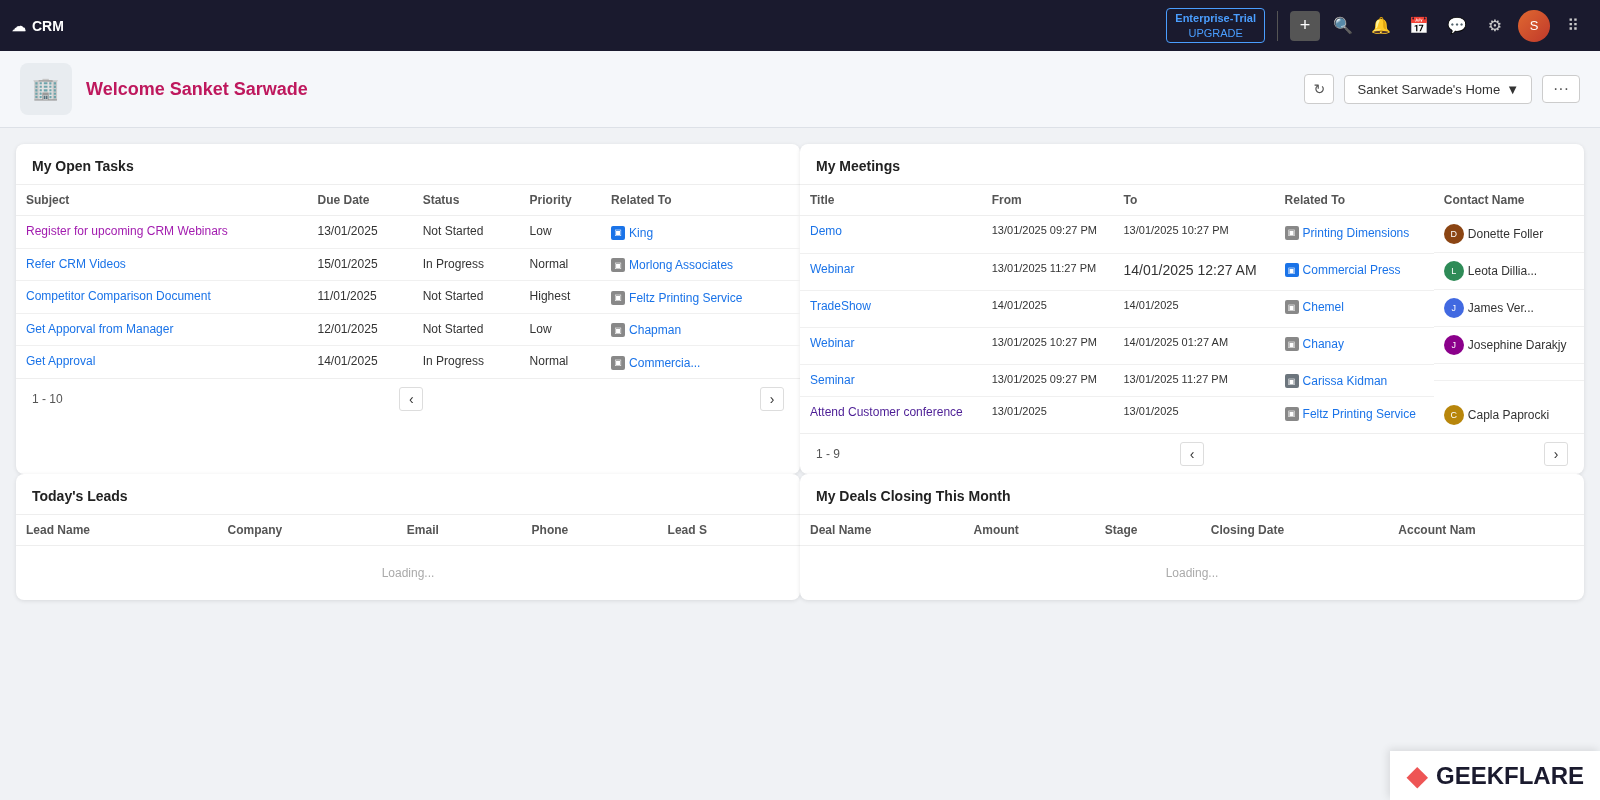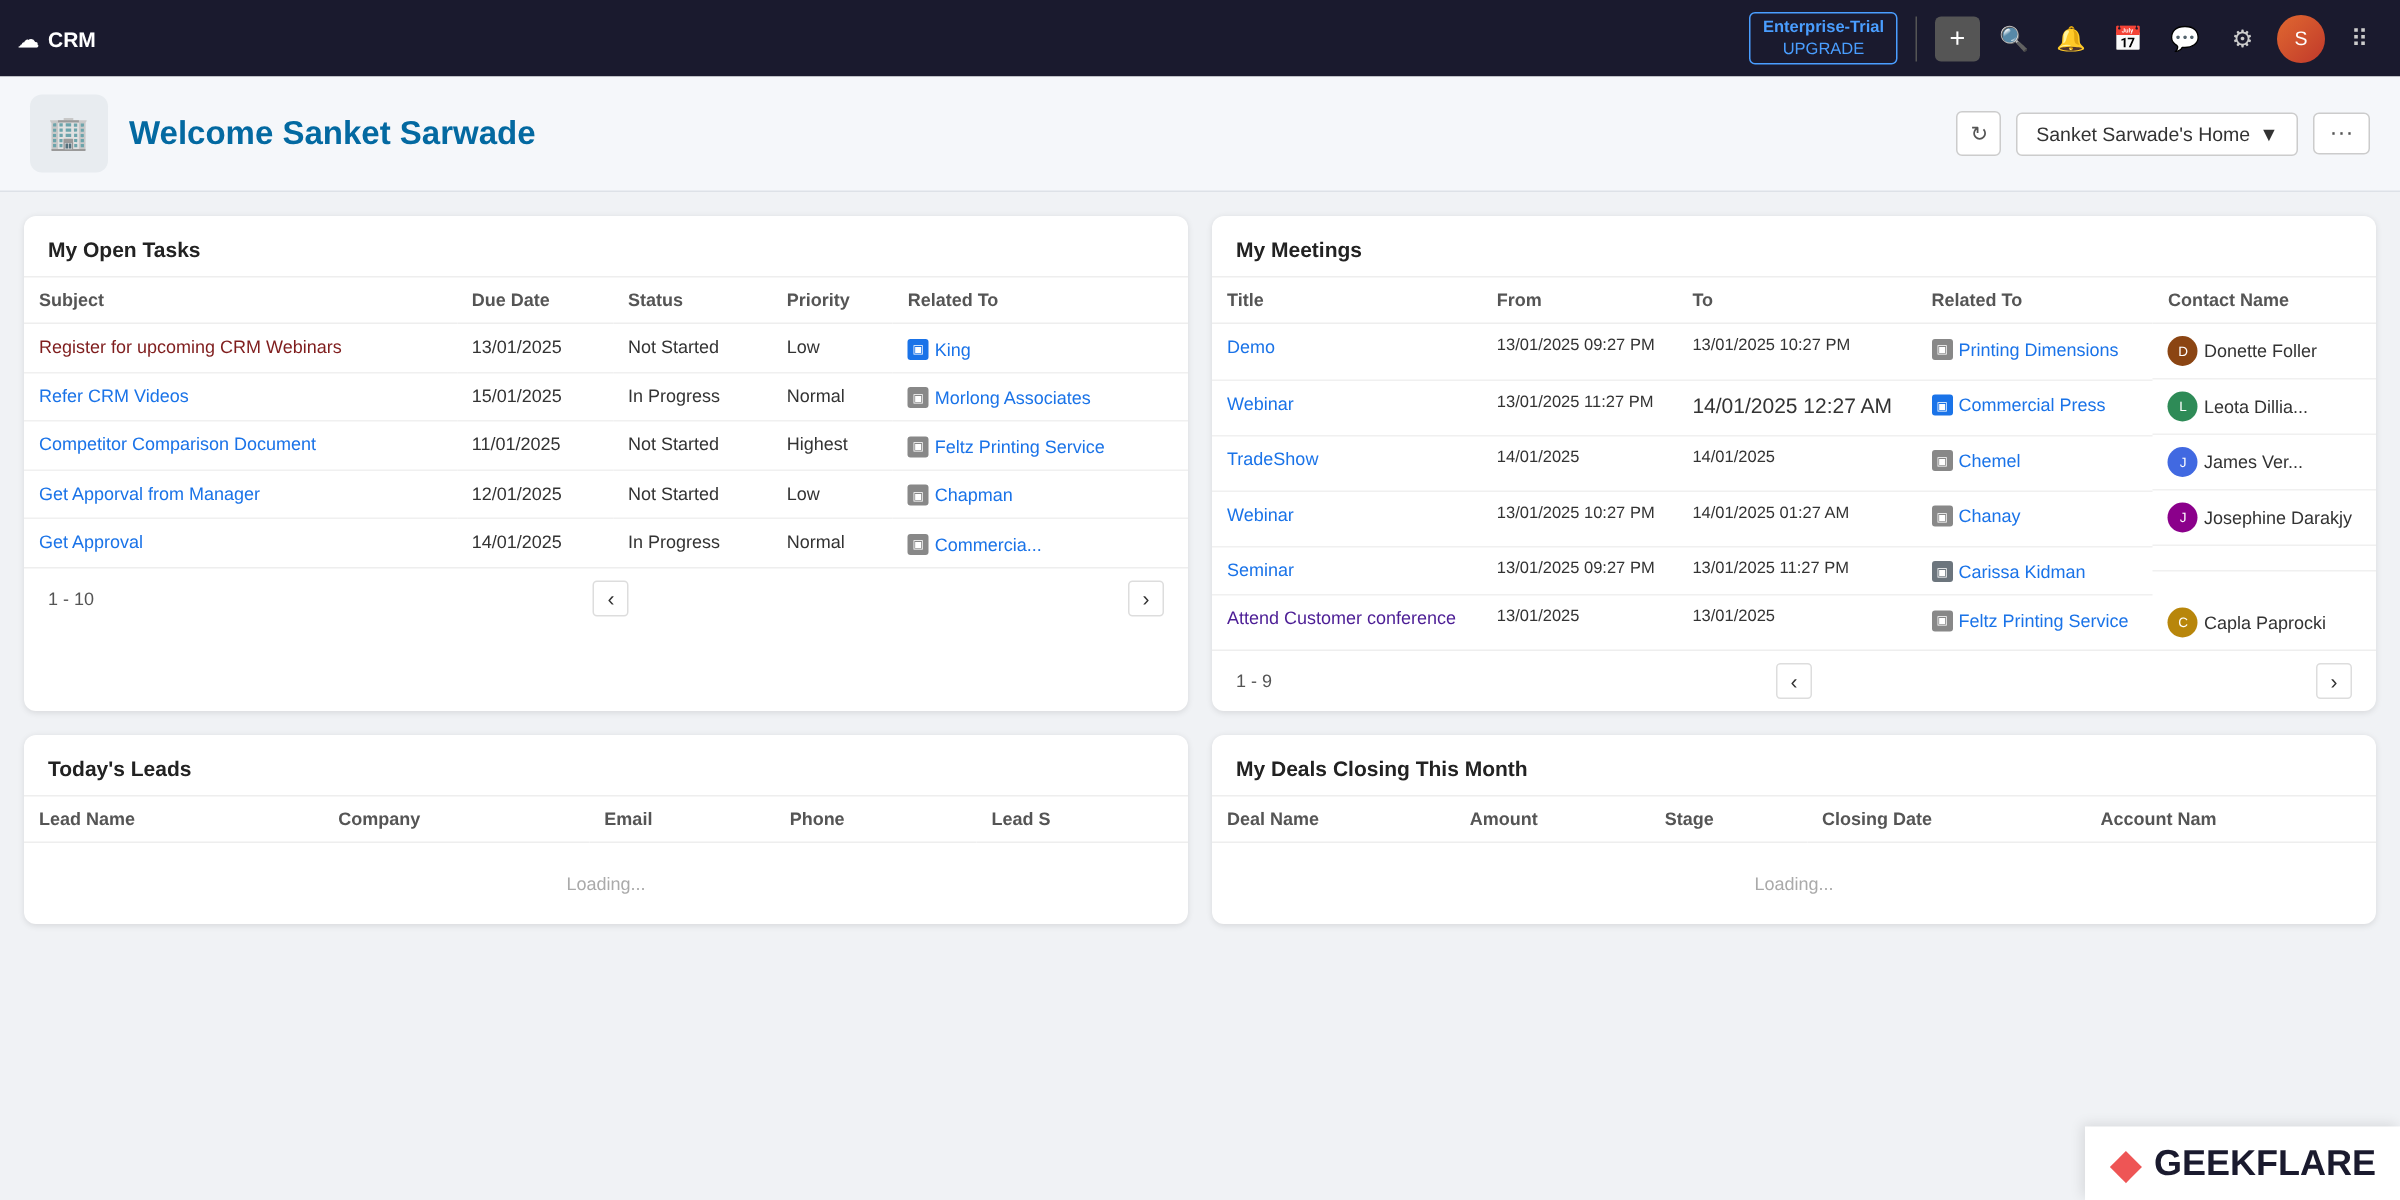--- a/index.html
+++ b/index.html
@@ -29,28 +29,28 @@
     .upgrade-badge span { color: #4a9eff; font-weight: 700; display: block; }
     .topnav-icon-btn { width: 30px; height: 30px; display: flex; align-items: center; justify-content: center; color: #ccc; cursor: pointer; font-size: 16px; border-radius: 4px; }
     .plus-btn { background: #555; border-radius: 4px; width: 30px; height: 30px; display: flex; align-items: center; justify-content: center; color: #fff; font-size: 18px; cursor: pointer; }
     .avatar-btn { width: 32px; height: 32px; border-radius: 50%; background: linear-gradient(135deg, #e06830, #c0392b); display: flex; align-items: center; justify-content: center; color: #fff; font-size: 13px; cursor: pointer; overflow: hidden; }
 
     
     .welcome-bar {
       background: #f5f7fa; border-bottom: 1px solid #dde1e7; padding: 12px 20px; display: flex; align-items: center; gap: 14px;
     }
     .welcome-icon { width: 52px; height: 52px; background: #e8ecf0; border-radius: 8px; display: flex; align-items: center; justify-content: center; font-size: 22px; color: #666; }
-    .welcome-title { font-size: 22px; font-weight: 600; color: #0369a1; flex: 1; }
+    .welcome-title { font-size: 18px; font-weight: 600; color: #be185d; flex: 1; }
     .welcome-right { display: flex; align-items: center; gap: 10px; }
     .refresh-btn { width: 30px; height: 30px; display: flex; align-items: center; justify-content: center; border: 1px solid #ccc; border-radius: 4px; cursor: pointer; background: #fff; font-size: 14px; color: #555; }
     .home-dropdown { background: #fff; border: 1px solid #ccc; border-radius: 4px; padding: 6px 12px; font-size: 13px; color: #333; cursor: pointer; display: flex; align-items: center; gap: 6px; min-width: 180px; }
     .more-btn { background: #fff; border: 1px solid #ccc; border-radius: 4px; padding: 4px 10px; cursor: pointer; font-size: 16px; color: #555; }
 
     
-    .main-content { padding: 16px; display: grid; grid-template-columns: 1fr 1fr; gap: 16px; }
+    .main-content { padding: 16px; display: grid; grid-template-columns: 1fr 1fr; }
 
     
     .card { background: #fff; border-radius: 8px; box-shadow: 0 1px 4px rgba(0,0,0,0.1); overflow: hidden; }
     .card-header { padding: 14px 16px 10px; font-size: 14px; font-weight: 600; color: #222; border-bottom: 1px solid #eee; }
 
     
     .data-table { width: 100%; border-collapse: collapse; font-size: 12px; }
     .data-table th { padding: 8px 10px; text-align: left; color: #555; font-weight: 600; border-bottom: 1px solid #eee; white-space: nowrap; font-size: 12px; }
     .data-table td { padding: 8px 10px; border-bottom: 1px solid #f0f0f0; vertical-align: top; }
     .data-table tr:last-child td { border-bottom: none; }
@@ -135,21 +135,21 @@
             <tr>
               <th>Subject</th>
               <th>Due Date</th>
               <th>Status</th>
               <th>Priority</th>
               <th>Related To</th>
             </tr>
           </thead>
           <tbody id="tasks-tbody">
               <tr>
-    <td><a class="link-text" style="color:#7f1d1d;cursor:pointer;">Register for upcoming CRM Webinars</a></td>
+    <td><a class="link-text" style="color:#a21caf;cursor:pointer;">Register for upcoming CRM Webinars</a></td>
     <td style="white-space:nowrap;">13/01/2025</td>
     <td>Not Started</td>
     <td>Low</td>
     <td>
       <span class="rel-icon">
         <span class="rel-icon-box blue">▣</span>
         <a class="link-text" style="color:#1a73e8;cursor:pointer;">King</a>
       </span>
     </td>
   </tr>

